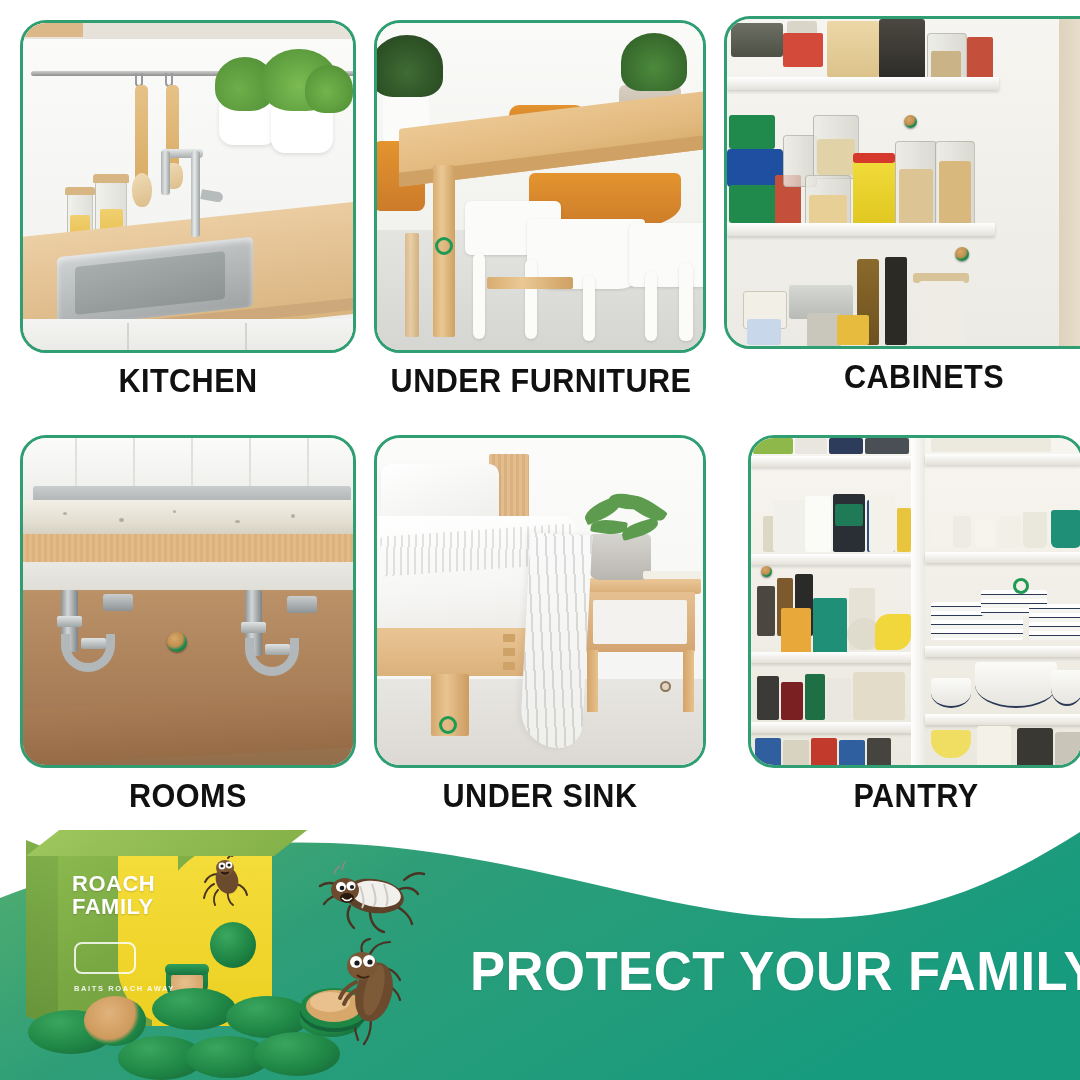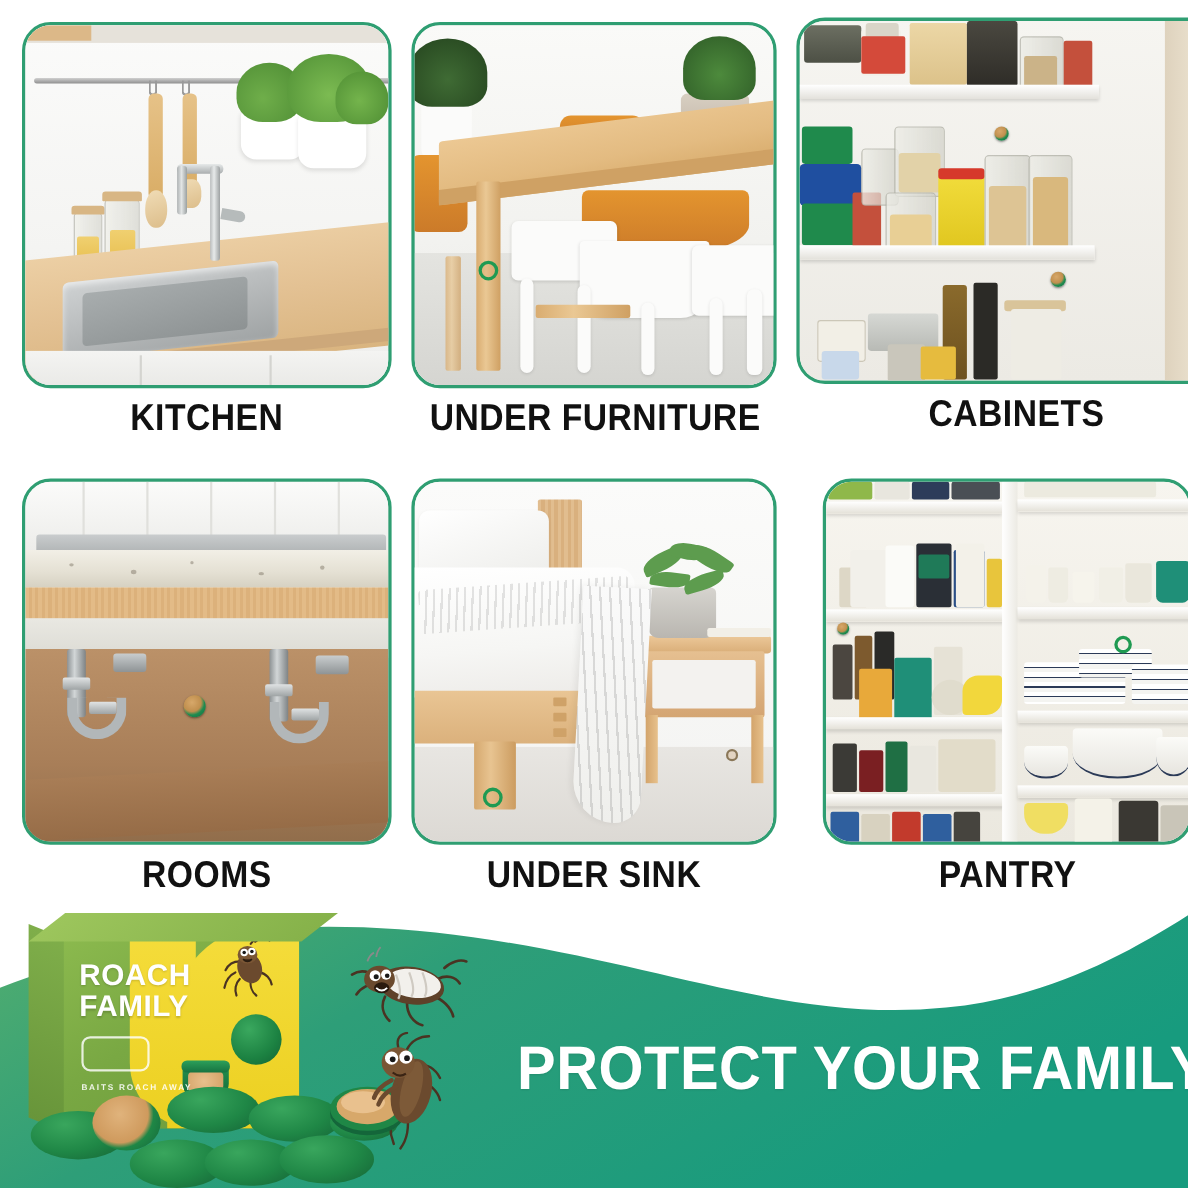--- a/index.html
+++ b/index.html
@@ -199,21 +199,21 @@
     background:linear-gradient(180deg,#f5dd3c,#ecd021);
     border-radius:100px 0 0 0;
   }
   .box-yellow::before {
     content:""; position:absolute; left:-34px; top:0; width:60px; height:100%;
     background:linear-gradient(180deg,#f5dd3c,#ecd021);
     border-radius:0 0 0 70px;
   }
   .box-title {
     position:absolute; left:14px; top:34px;
-    color:#ffffff; font-size:27px; font-weight:bold; line-height:1.06;
+    color:#ffffff; font-size:22px; font-weight:bold; line-height:1.06;
     font-family:"Liberation Sans", sans-serif;
     letter-spacing:0.5px;
     text-shadow:0 1px 2px rgba(0,0,0,.18);
   }
   .box-rect {
     position:absolute; left:16px; top:104px; width:62px; height:32px;
     border:2px solid rgba(255,255,255,.82); border-radius:8px;
   }
   .box-sub {
     position:absolute; left:16px; top:146px;

